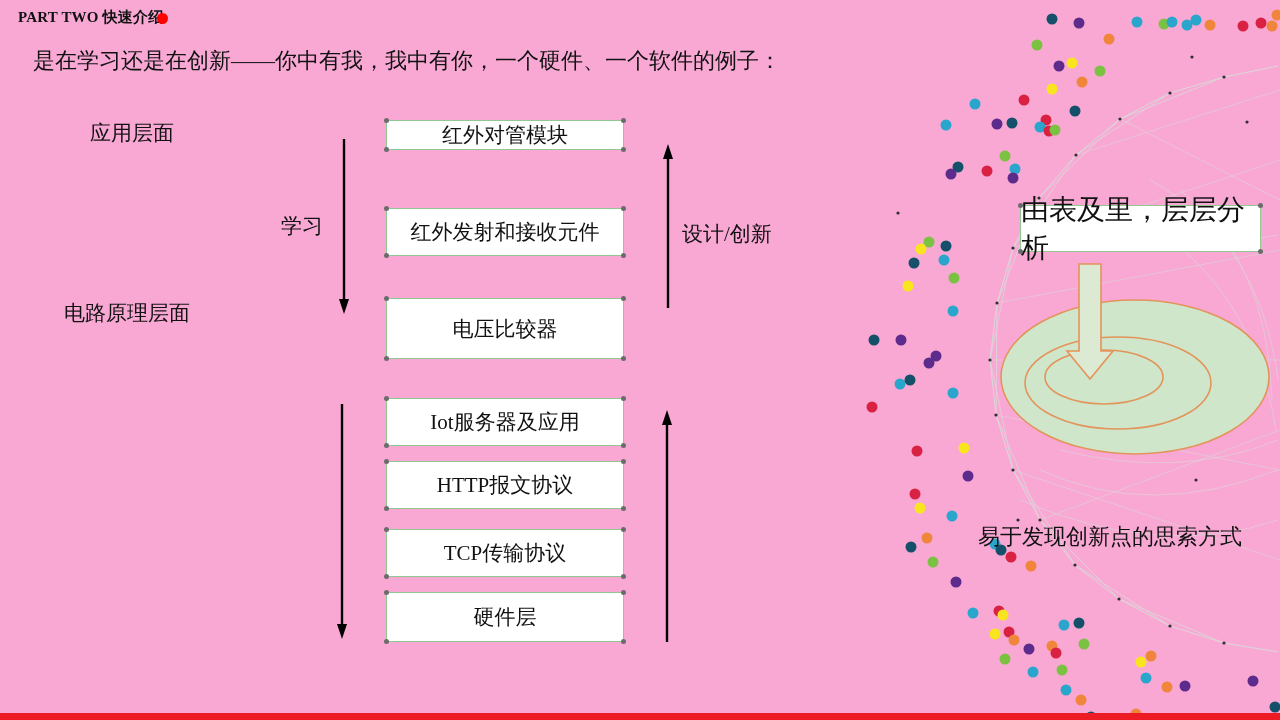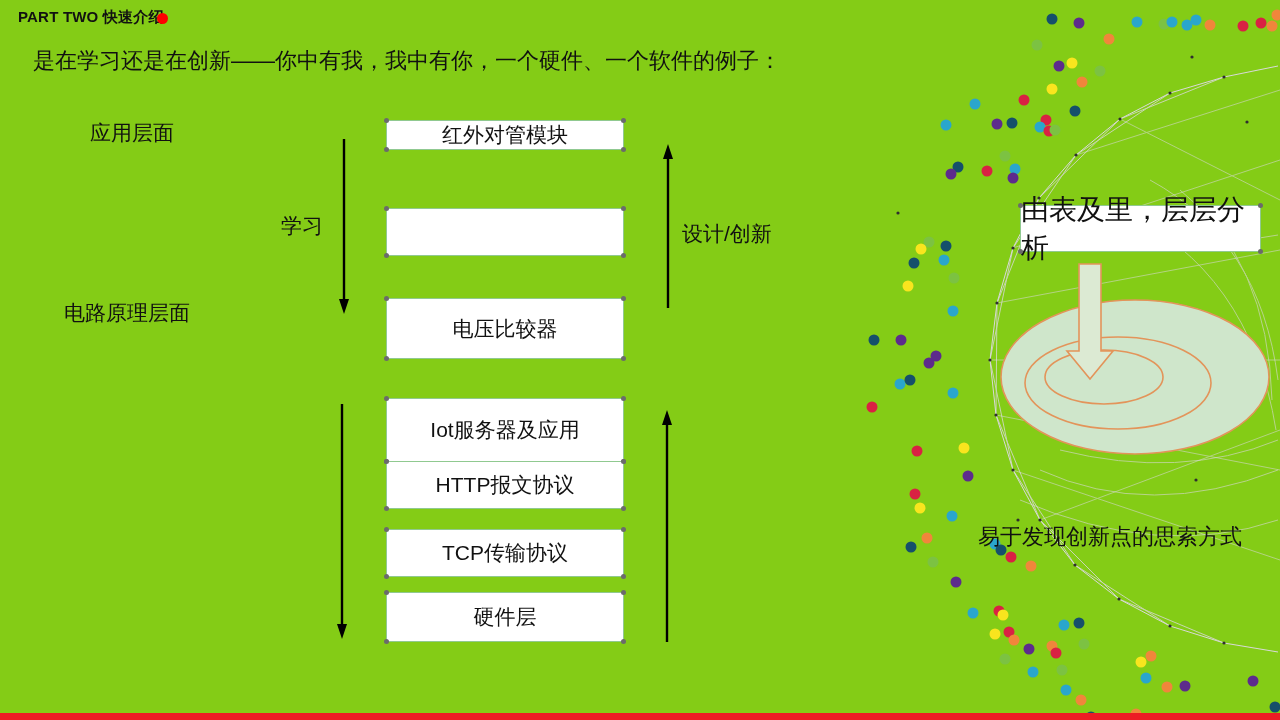--- a/index.html
+++ b/index.html
@@ -1,17 +1,17 @@
 <!DOCTYPE html>
 <html style="--red: #ff0000; --bar: #ed1c24; --green: #90c990; --handle: #6b6b6b;"><head>
 <meta charset="utf-8">
 <style>
   html,body{margin:0;padding:0;background:#fff;}
-  .slide{position:relative;width:1280px;height:720px;background:#84cc16;overflow:hidden;
-         font-family:Liberation Sans, sans-serif;color:#111;}
+  .slide{position:relative;width:1280px;height:720px;background:#f9a8d4;overflow:hidden;
+         font-family:Liberation Serif, serif;color:#111;}
   svg.bg{position:absolute;left:0;top:0;width:1280px;height:720px;}
   .kicker{position:absolute;left:18px;top:8px;font-size:15px;font-weight:bold;letter-spacing:.2px;white-space:nowrap;}
   .red-dot{position:absolute;left:157px;top:13px;width:11px;height:11px;border-radius:50%;background:var(--red);}
   .subtitle{position:absolute;left:33px;top:46px;font-size:22px;white-space:nowrap;}
   .lbl{position:absolute;font-size:21px;white-space:nowrap;}
   #lbl-app{left:90px;top:119px;}
   #lbl-circuit{left:64px;top:299px;}
   #lbl-learn{left:281px;top:212px;}
   #lbl-design{left:682px;top:220px;}
   .gbox{position:absolute;left:386px;width:238px;border:1.5px solid var(--green);background:#fff;
@@ -207,30 +207,31 @@
       <span class="h tr"></span>
     <span class="h bl"></span>
       <span class="h br"></span>
     <span>红外对管模块</span>
   </div>
   <div class="gbox" style="top:208px;height:48px">
     <span class="h tl"></span>
       <span class="h tr"></span>
     <span class="h bl"></span>
       <span class="h br"></span>
+    <span>红外发射和接收元件</span>
   </div>
   <div class="gbox" style="top:298px;height:61px">
     <span class="h tl"></span>
       <span class="h tr"></span>
     <span class="h bl"></span>
       <span class="h br"></span>
     <span>电压比较器</span>
   </div>
 
-  <div class="gbox" style="top:398px;height:64px">
+  <div class="gbox" style="top:398px;height:48px">
     <span class="h tl"></span>
       <span class="h tr"></span>
     <span class="h bl"></span>
       <span class="h br"></span>
     <span>Iot服务器及应用</span>
   </div>
   <div class="gbox" style="top:461px;height:48px">
     <span class="h tl"></span>
       <span class="h tr"></span>
     <span class="h bl"></span>

